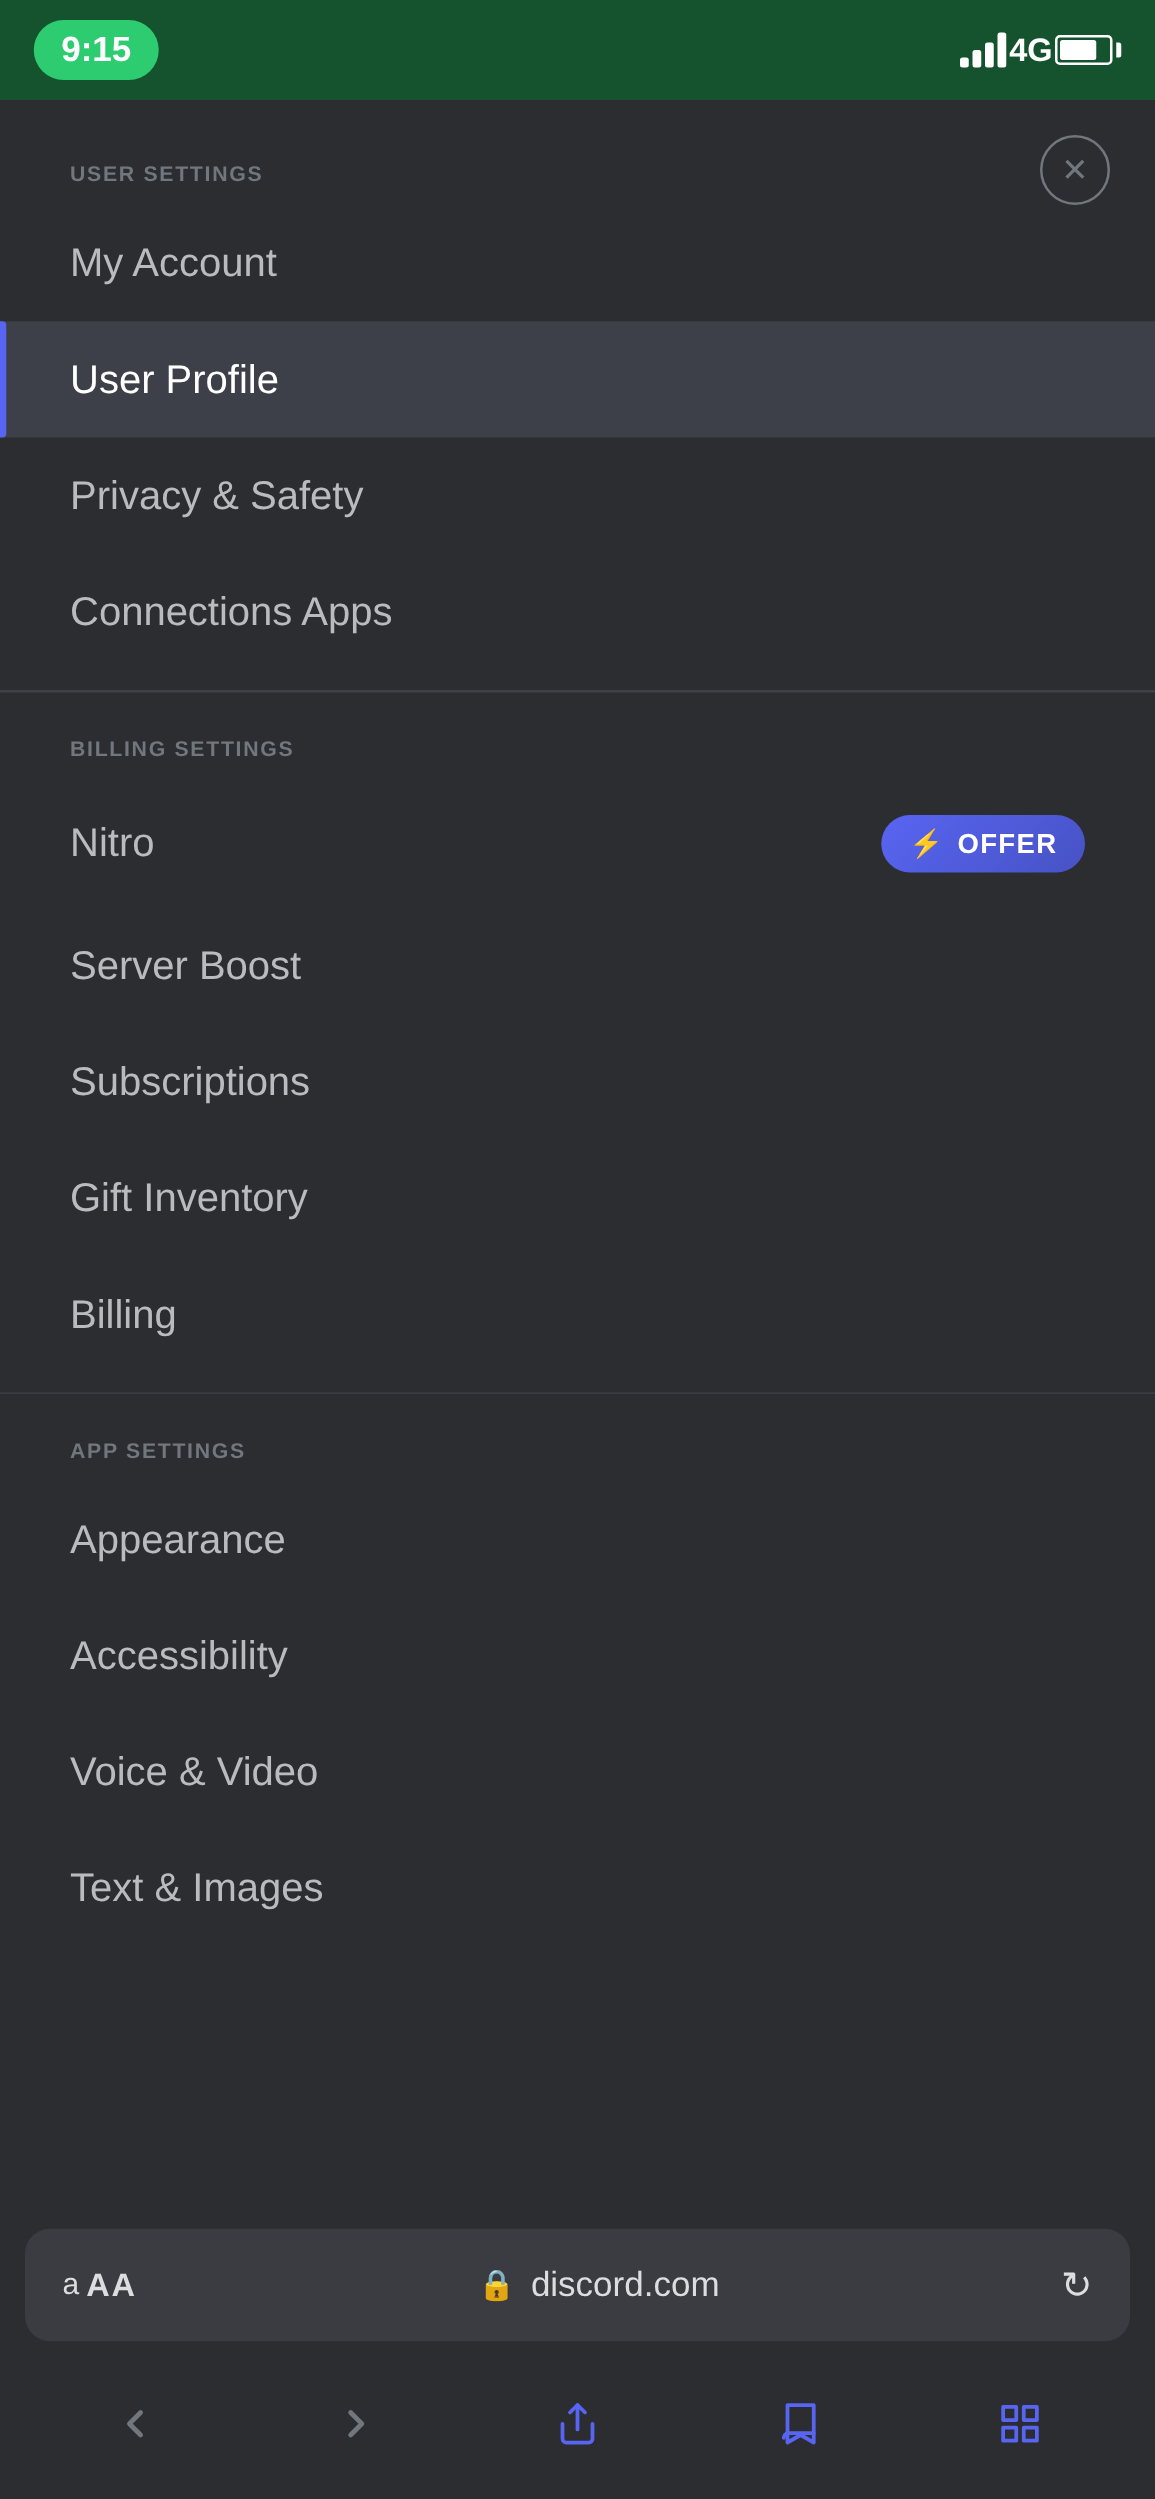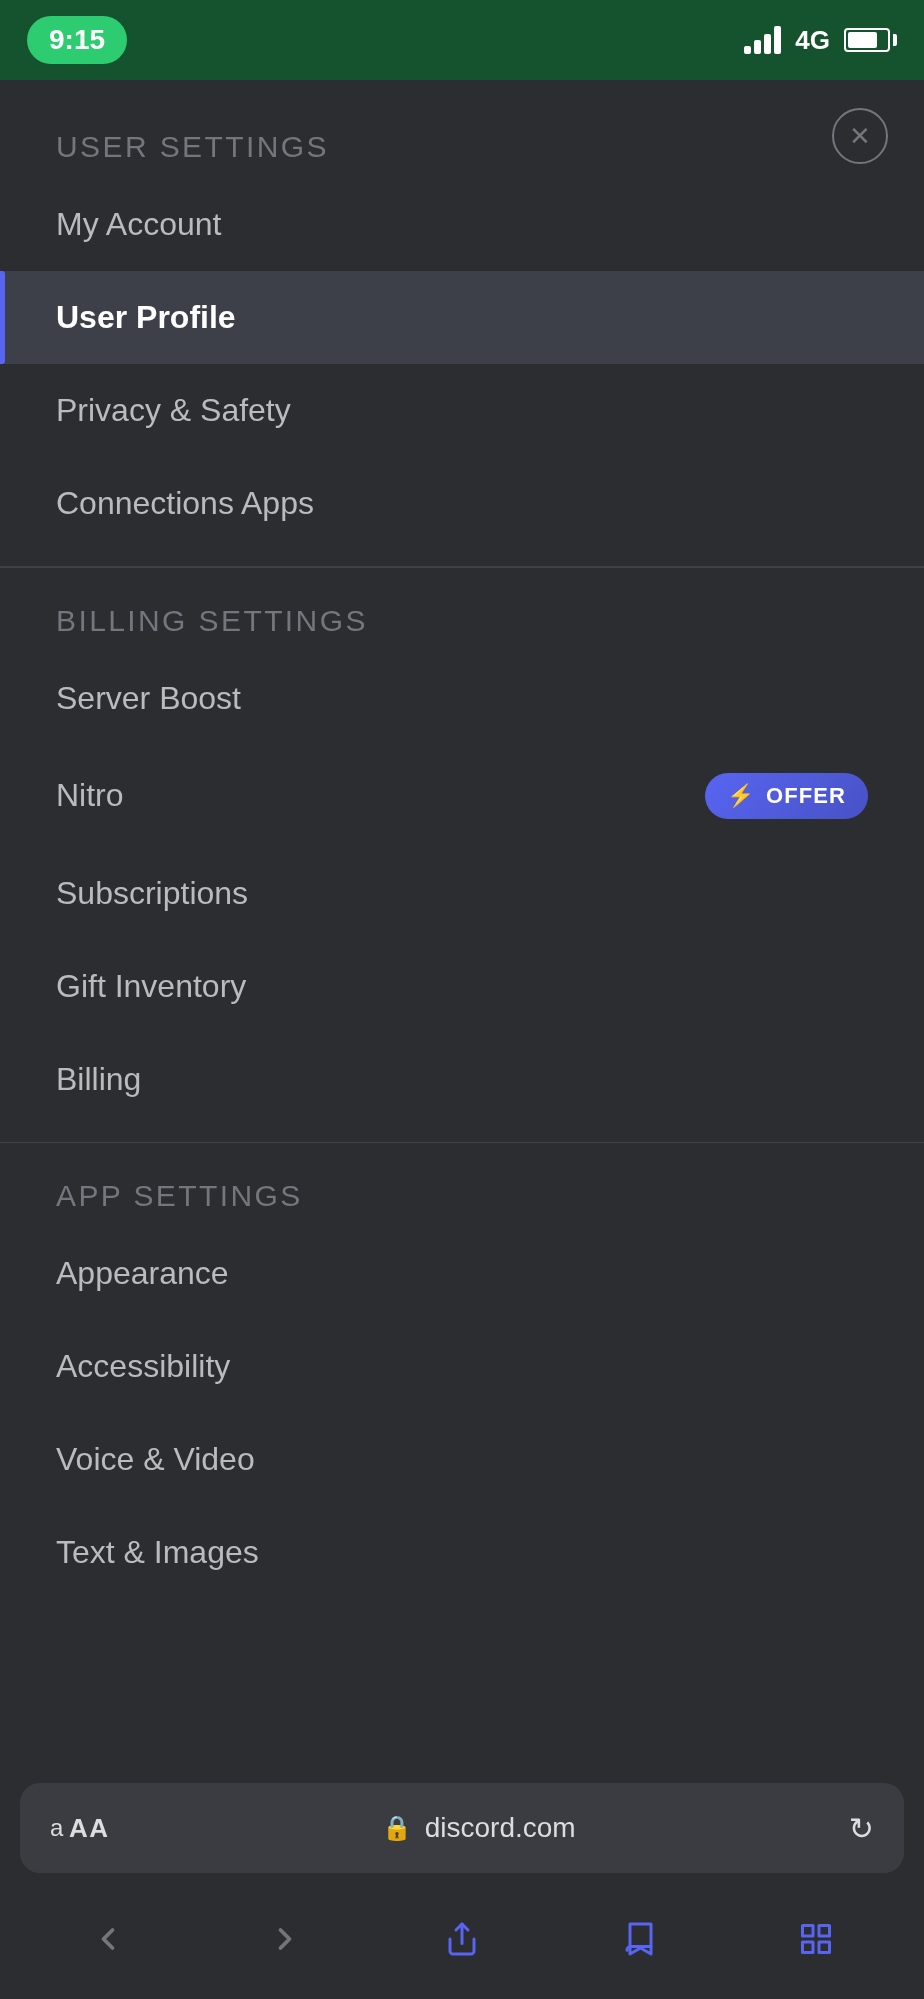--- a/index.html
+++ b/index.html
@@ -29,21 +29,21 @@
       background-color: #2ecc71;
       color: #fff;
       font-size: 28px;
       font-weight: 700;
       padding: 8px 22px;
       border-radius: 30px;
     }
     .status-right {
       display: flex;
       align-items: center;
-      gap: 14px;
+      gap: 2px;
     }
     .signal-bars {
       display: flex;
       align-items: flex-end;
       gap: 3px;
       height: 28px;
     }
     .signal-bar {
       background: #fff;
       border-radius: 2px;
@@ -108,43 +108,43 @@
       justify-content: center;
       cursor: pointer;
       color: #72767d;
       font-size: 26px;
       background: transparent;
     }
 
     
     .section-header {
       padding: 20px 56px 14px 56px;
-      font-size: 30px;
-      font-weight: 400;
+      font-size: 17px;
+      font-weight: 700;
       color: #72767d;
       letter-spacing: 0.08em;
       text-transform: uppercase;
     }
 
     
     .menu-item {
       padding: 28px 56px;
       font-size: 32px;
       font-weight: 400;
       color: #b9bbbe;
       cursor: pointer;
       position: relative;
       display: flex;
       align-items: center;
       justify-content: space-between;
     }
     .menu-item.active {
       background-color: #3e4049;
       color: #ffffff;
-      font-weight: 700;
+      font-weight: 400;
     }
     .menu-item.active::before {
       content: '';
       position: absolute;
       left: 0;
       top: 0;
       bottom: 0;
       width: 5px;
       background-color: #5865f2;
       border-radius: 0 3px 3px 0;
@@ -279,28 +279,28 @@
   </div>
   <div class="menu-item">
     <span>Connections Apps</span>
   </div>
 
   <div class="divider"></div>
 
   <div class="section-header">BILLING SETTINGS</div>
 
   <div class="menu-item">
-    <span>Server Boost</span>
-  </div>
-  <div class="menu-item">
     <span>Nitro</span>
     <div class="nitro-badge">
       <span class="nitro-icon">⚡</span>
       <span>OFFER</span>
     </div>
+  </div>
+  <div class="menu-item">
+    <span>Server Boost</span>
   </div>
   <div class="menu-item">
     <span>Subscriptions</span>
   </div>
   <div class="menu-item">
     <span>Gift Inventory</span>
   </div>
   <div class="menu-item">
     <span>Billing</span>
   </div>

